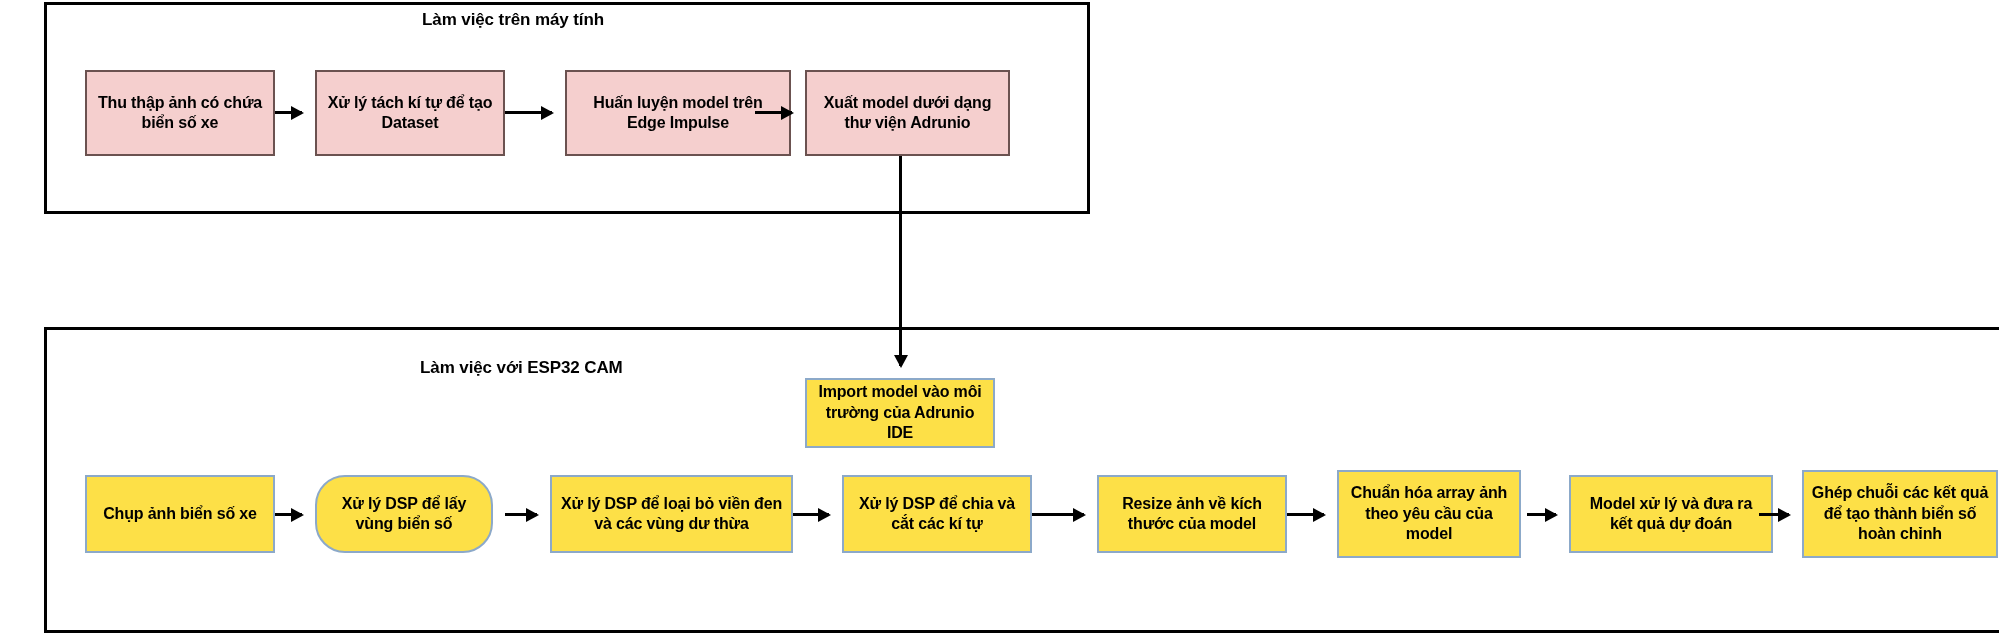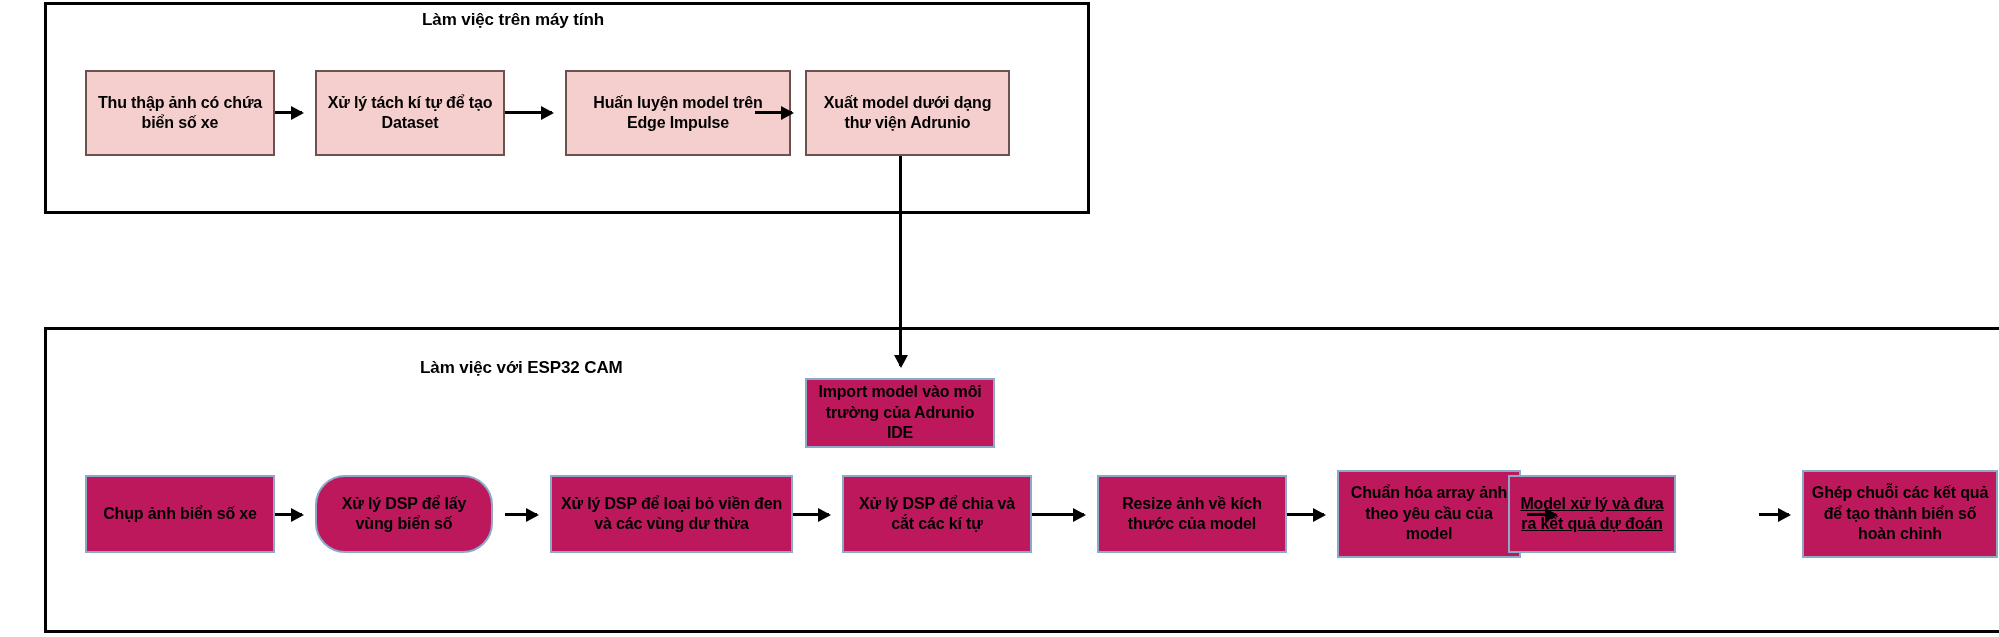--- a/index.html
+++ b/index.html
@@ -69,21 +69,21 @@
     color: #000000;
     line-height: 1.28;
     padding: 20px 6px;
     letter-spacing: -0.15px;
   }
   .node.pink {
     background: #f5cfce;
     border: 2px solid #6b5250;
   }
   .node.blue {
-    background: #be185d;
+    background: #fde047;
     border: 2px solid #8ca9c9;
   }
   .node span { display: block; width: 100%; }
   
   .arrow-h {
     position: absolute;
     height: 3px;
     background: #000000;
   }
   .arrow-h::after {
@@ -169,21 +169,21 @@
   </div>
 
   <div class="node blue" style="left:1055px; top:475px; width:190px; height:78px;">
     <span>Resize ảnh về kích thước của model</span>
   </div>
 
   <div class="node blue" style="left:1295px; top:470px; width:184px; height:88px;">
     <span>Chuẩn hóa array ảnh theo yêu cầu của  model</span>
   </div>
 
-  <div class="node blue" style="left:1466px; top:475px; width:168px; height:78px;text-decoration:underline;">
+  <div class="node blue" style="left:1527px; top:475px; width:204px; height:78px;">
     <span>Model xử lý và đưa ra kết quả dự đoán</span>
   </div>
 
   <div class="node blue" style="left:1760px; top:470px; width:196px; height:88px;">
     <span>Ghép chuỗi các kết quả để tạo thành biển số hoàn chỉnh</span>
   </div>
 
   <div class="arrow-h" style="left:233px; top:513px; width:27px;"></div>
   <div class="arrow-h" style="left:463px; top:513px; width:32px;"></div>
   <div class="arrow-h" style="left:751px; top:513px; width:36px;"></div>

